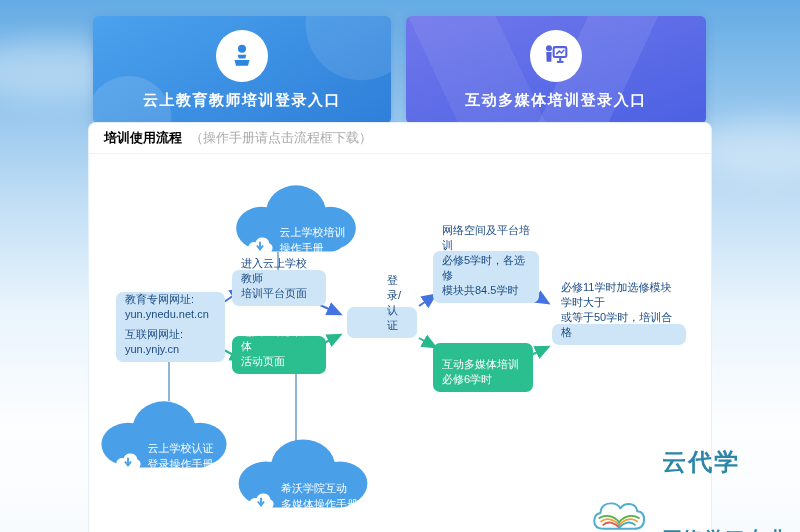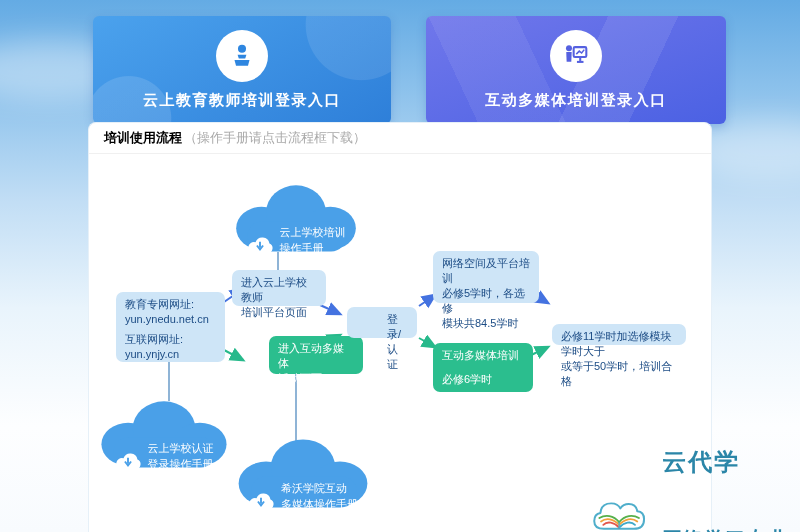--- a/index.html
+++ b/index.html
@@ -17,46 +17,46 @@
     box-shadow:0 3px 10px rgba(40,90,180,.25);
   }
   .banner-left {
     left:93px; width:298px;
     background:
       radial-gradient(circle at 12% 95%, rgba(255,255,255,.13) 0 42px, transparent 43px),
       radial-gradient(circle at 90% 8%, rgba(255,255,255,.10) 0 55px, transparent 56px),
       linear-gradient(150deg,#4BA2ED 0%,#2E7FD9 100%);
   }
   .banner-right {
-    left:426px; width:300px;
+    left:406px; width:300px;
     background:
       linear-gradient(115deg, transparent 52%, rgba(255,255,255,.09) 52% 72%, transparent 72%),
       linear-gradient(245deg, transparent 60%, rgba(255,255,255,.07) 60% 85%, transparent 85%),
       linear-gradient(160deg,#7077EB 0%,#4B61E3 100%);
     font-family: Liberation Serif, serif;
   }
   .banner .icon-circle {
     width:52px; height:52px; border-radius:50%; background:#fff;
     display:flex; align-items:center; justify-content:center;
   }
   .banner .label { color:#fff; font-size:15px; font-weight:bold; letter-spacing:1.5px; }
 
   
   .card {
     position:absolute; left:88px; top:122px; width:624px; height:410px;
     background:#fff; border-radius:8px 8px 0 0; border:1px solid #E6F0F8; border-bottom:none;
   }
   .card-header { height:31px; display:flex; align-items:center; padding-left:15px; border-bottom:1px solid #F0F0F0; }
   .card-header .title { font-size:13px; color:#000000; font-weight:bold; }
-  .card-header .note  { font-size:13px; color:#A9A9A9; margin-left:2px; }
+  .card-header .note  { font-size:13px; color:#A9A9A9; margin-left:8px; }
 
   
   .node {
     position:absolute; z-index:3; border-radius:7px; font-size:11px; line-height:15px;
-    padding:5px 9px; display:flex; flex-direction:column; justify-content:space-between;
+    padding:5px 9px; display:flex; flex-direction:column; justify-content:flex-end;
   }
   .node.light { background:#CEE5F7; color:#1C4C85; }
   .node.green { background:#2BBE8E; color:#fff; }
   .node.center { align-items:center;padding-left:40px; }
   .gap-top { margin-top:5px; }
 
   
   .cloud { position:absolute; z-index:3; cursor:pointer; }
   .cloud svg.shape { position:absolute; left:0; top:0; width:100%; height:100%; }
   .cloud .content {
@@ -153,21 +153,21 @@
     <div>培训平台页面</div>
   </div>
 
   <div class="node light" style="left:116px;top:292px;width:109px;height:70px;">
     <div>教育专网网址:</div>
     <div>yun.ynedu.net.cn</div>
     <div class="gap-top">互联网网址:</div>
     <div>yun.ynjy.cn</div>
   </div>
 
-  <div class="node green" style="left:232px;top:336px;width:94px;height:38px;margin-left:37px;">
+  <div class="node green" style="left:232px;top:336px;width:94px;height:38px;">
     <div>进入互动多媒体</div>
     <div>活动页面</div>
   </div>
 
   <div class="node light center" style="left:347px;top:307px;width:70px;height:31px;">
     <div>登录/认证</div>
   </div>
 
   <div class="node light" style="left:433px;top:251px;width:106px;height:52px;">
     <div>网络空间及平台培训</div>

